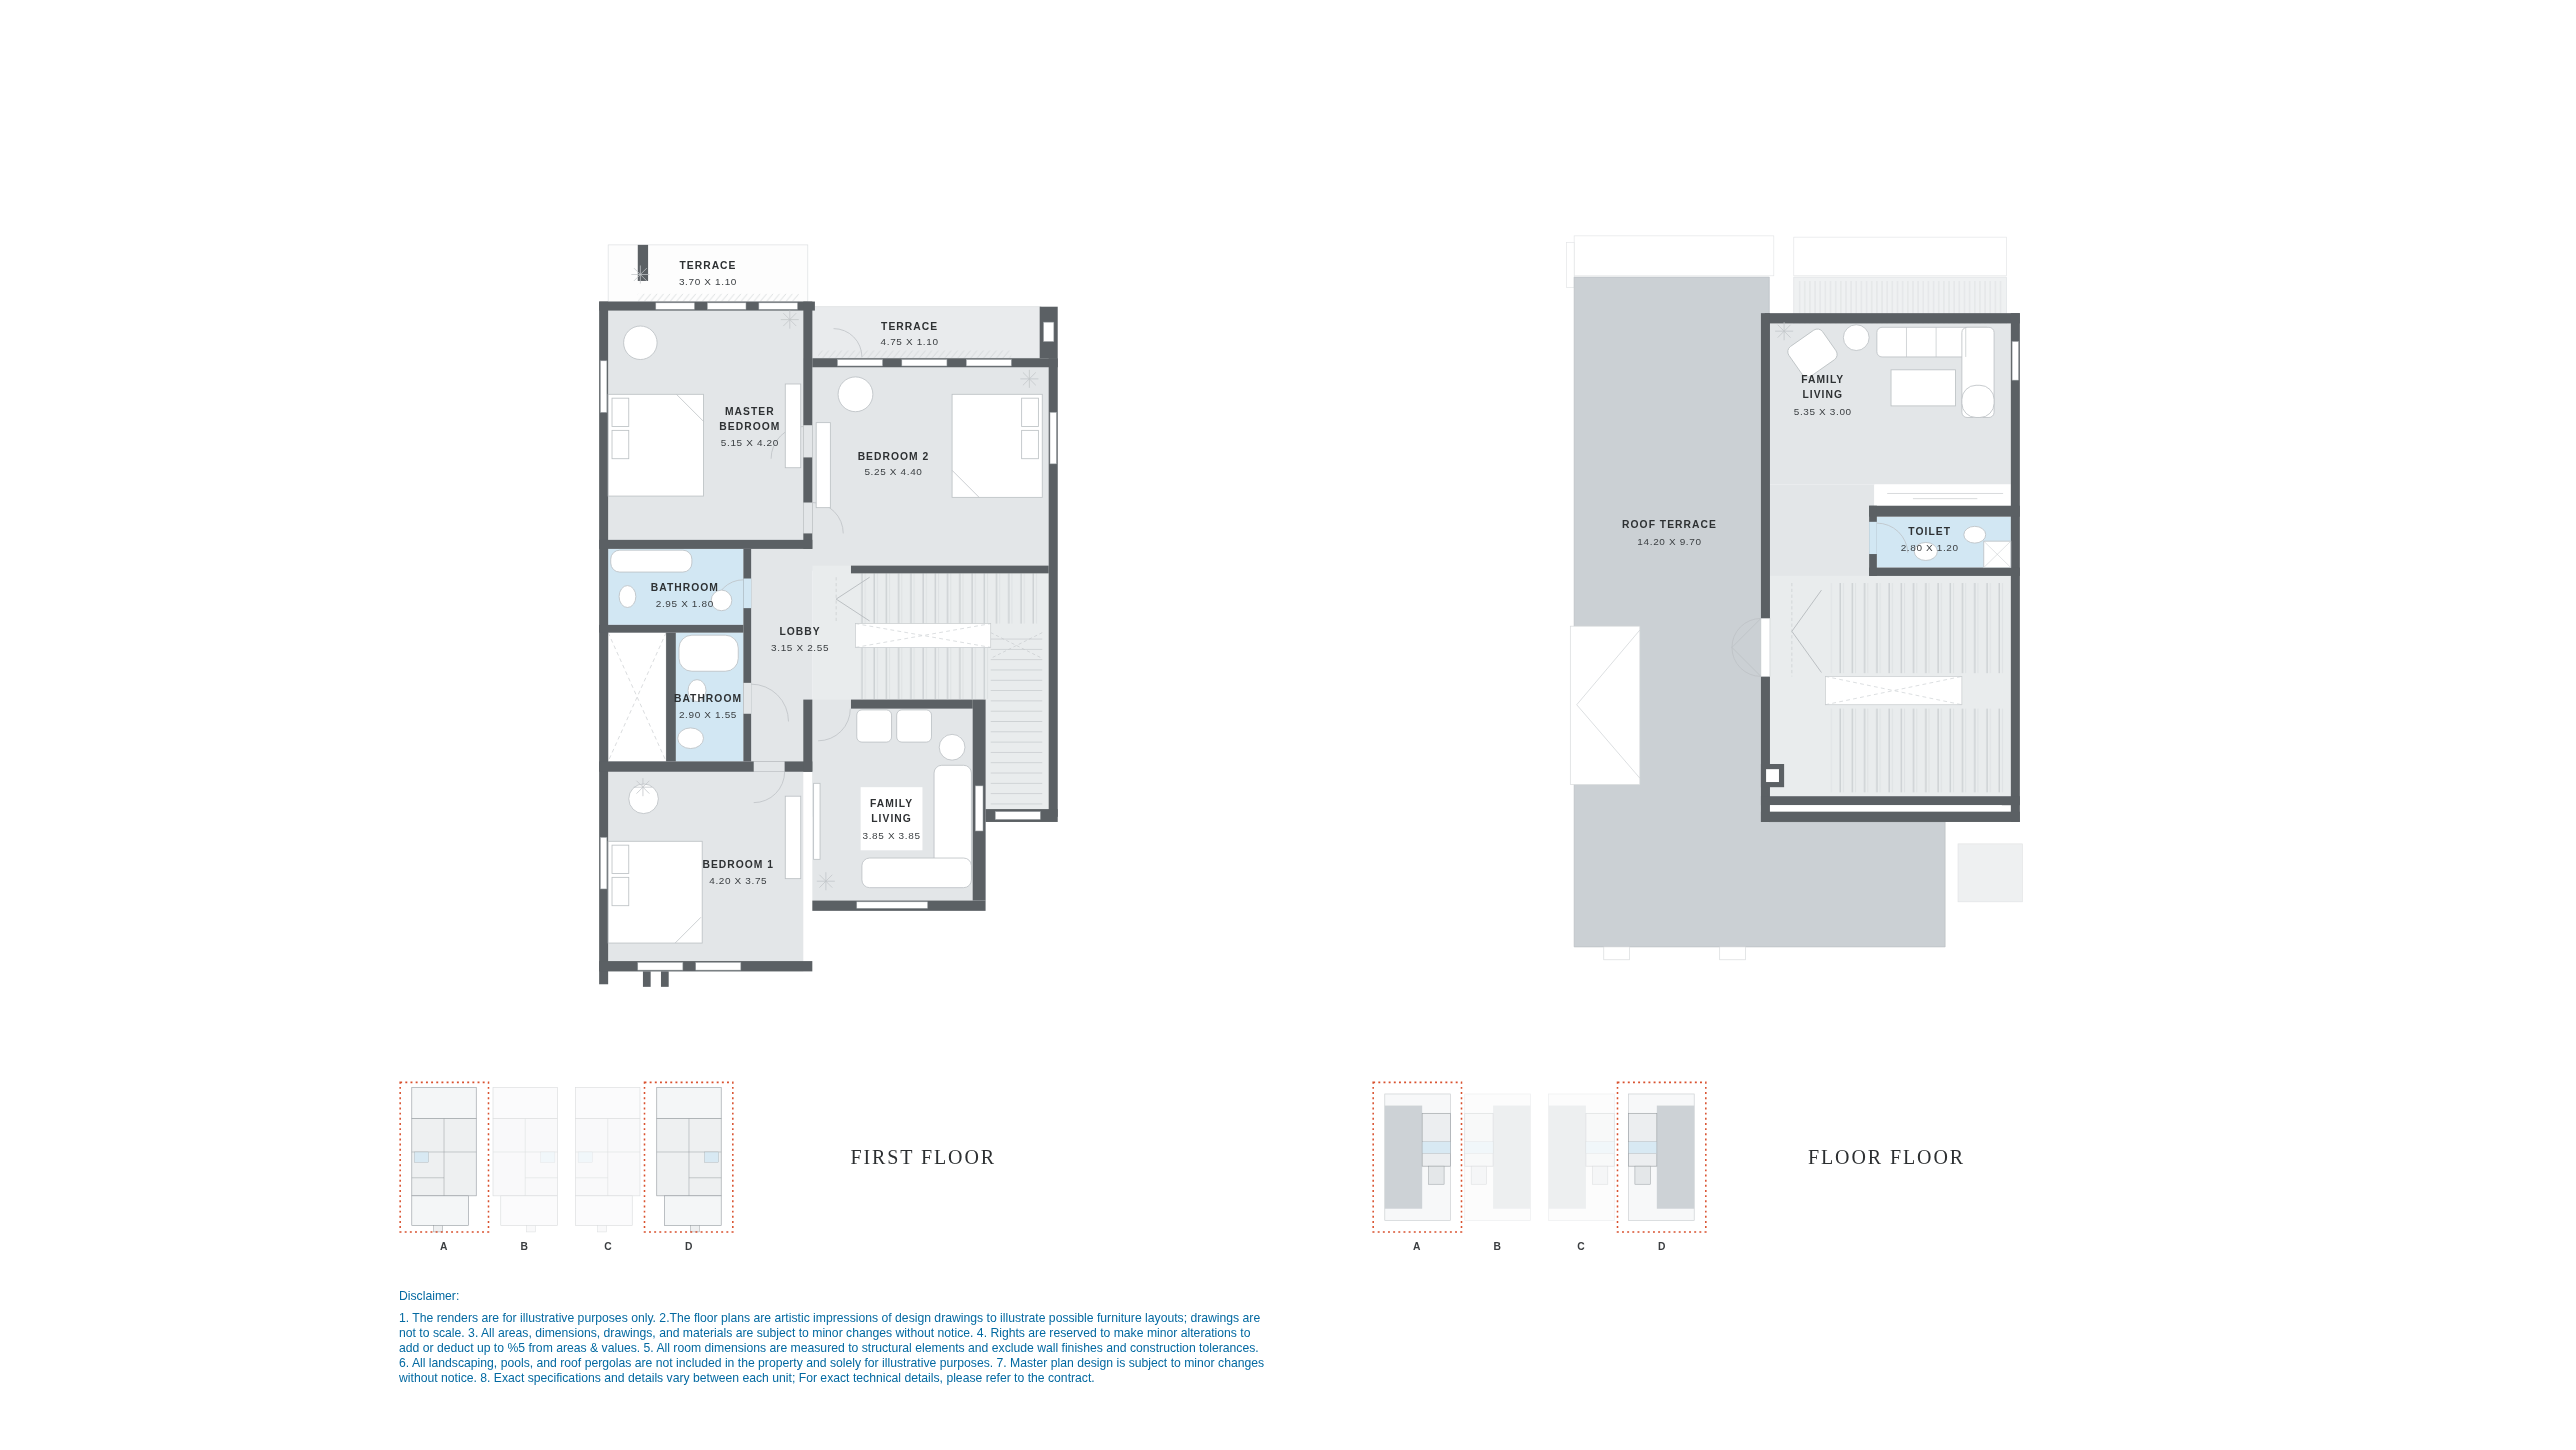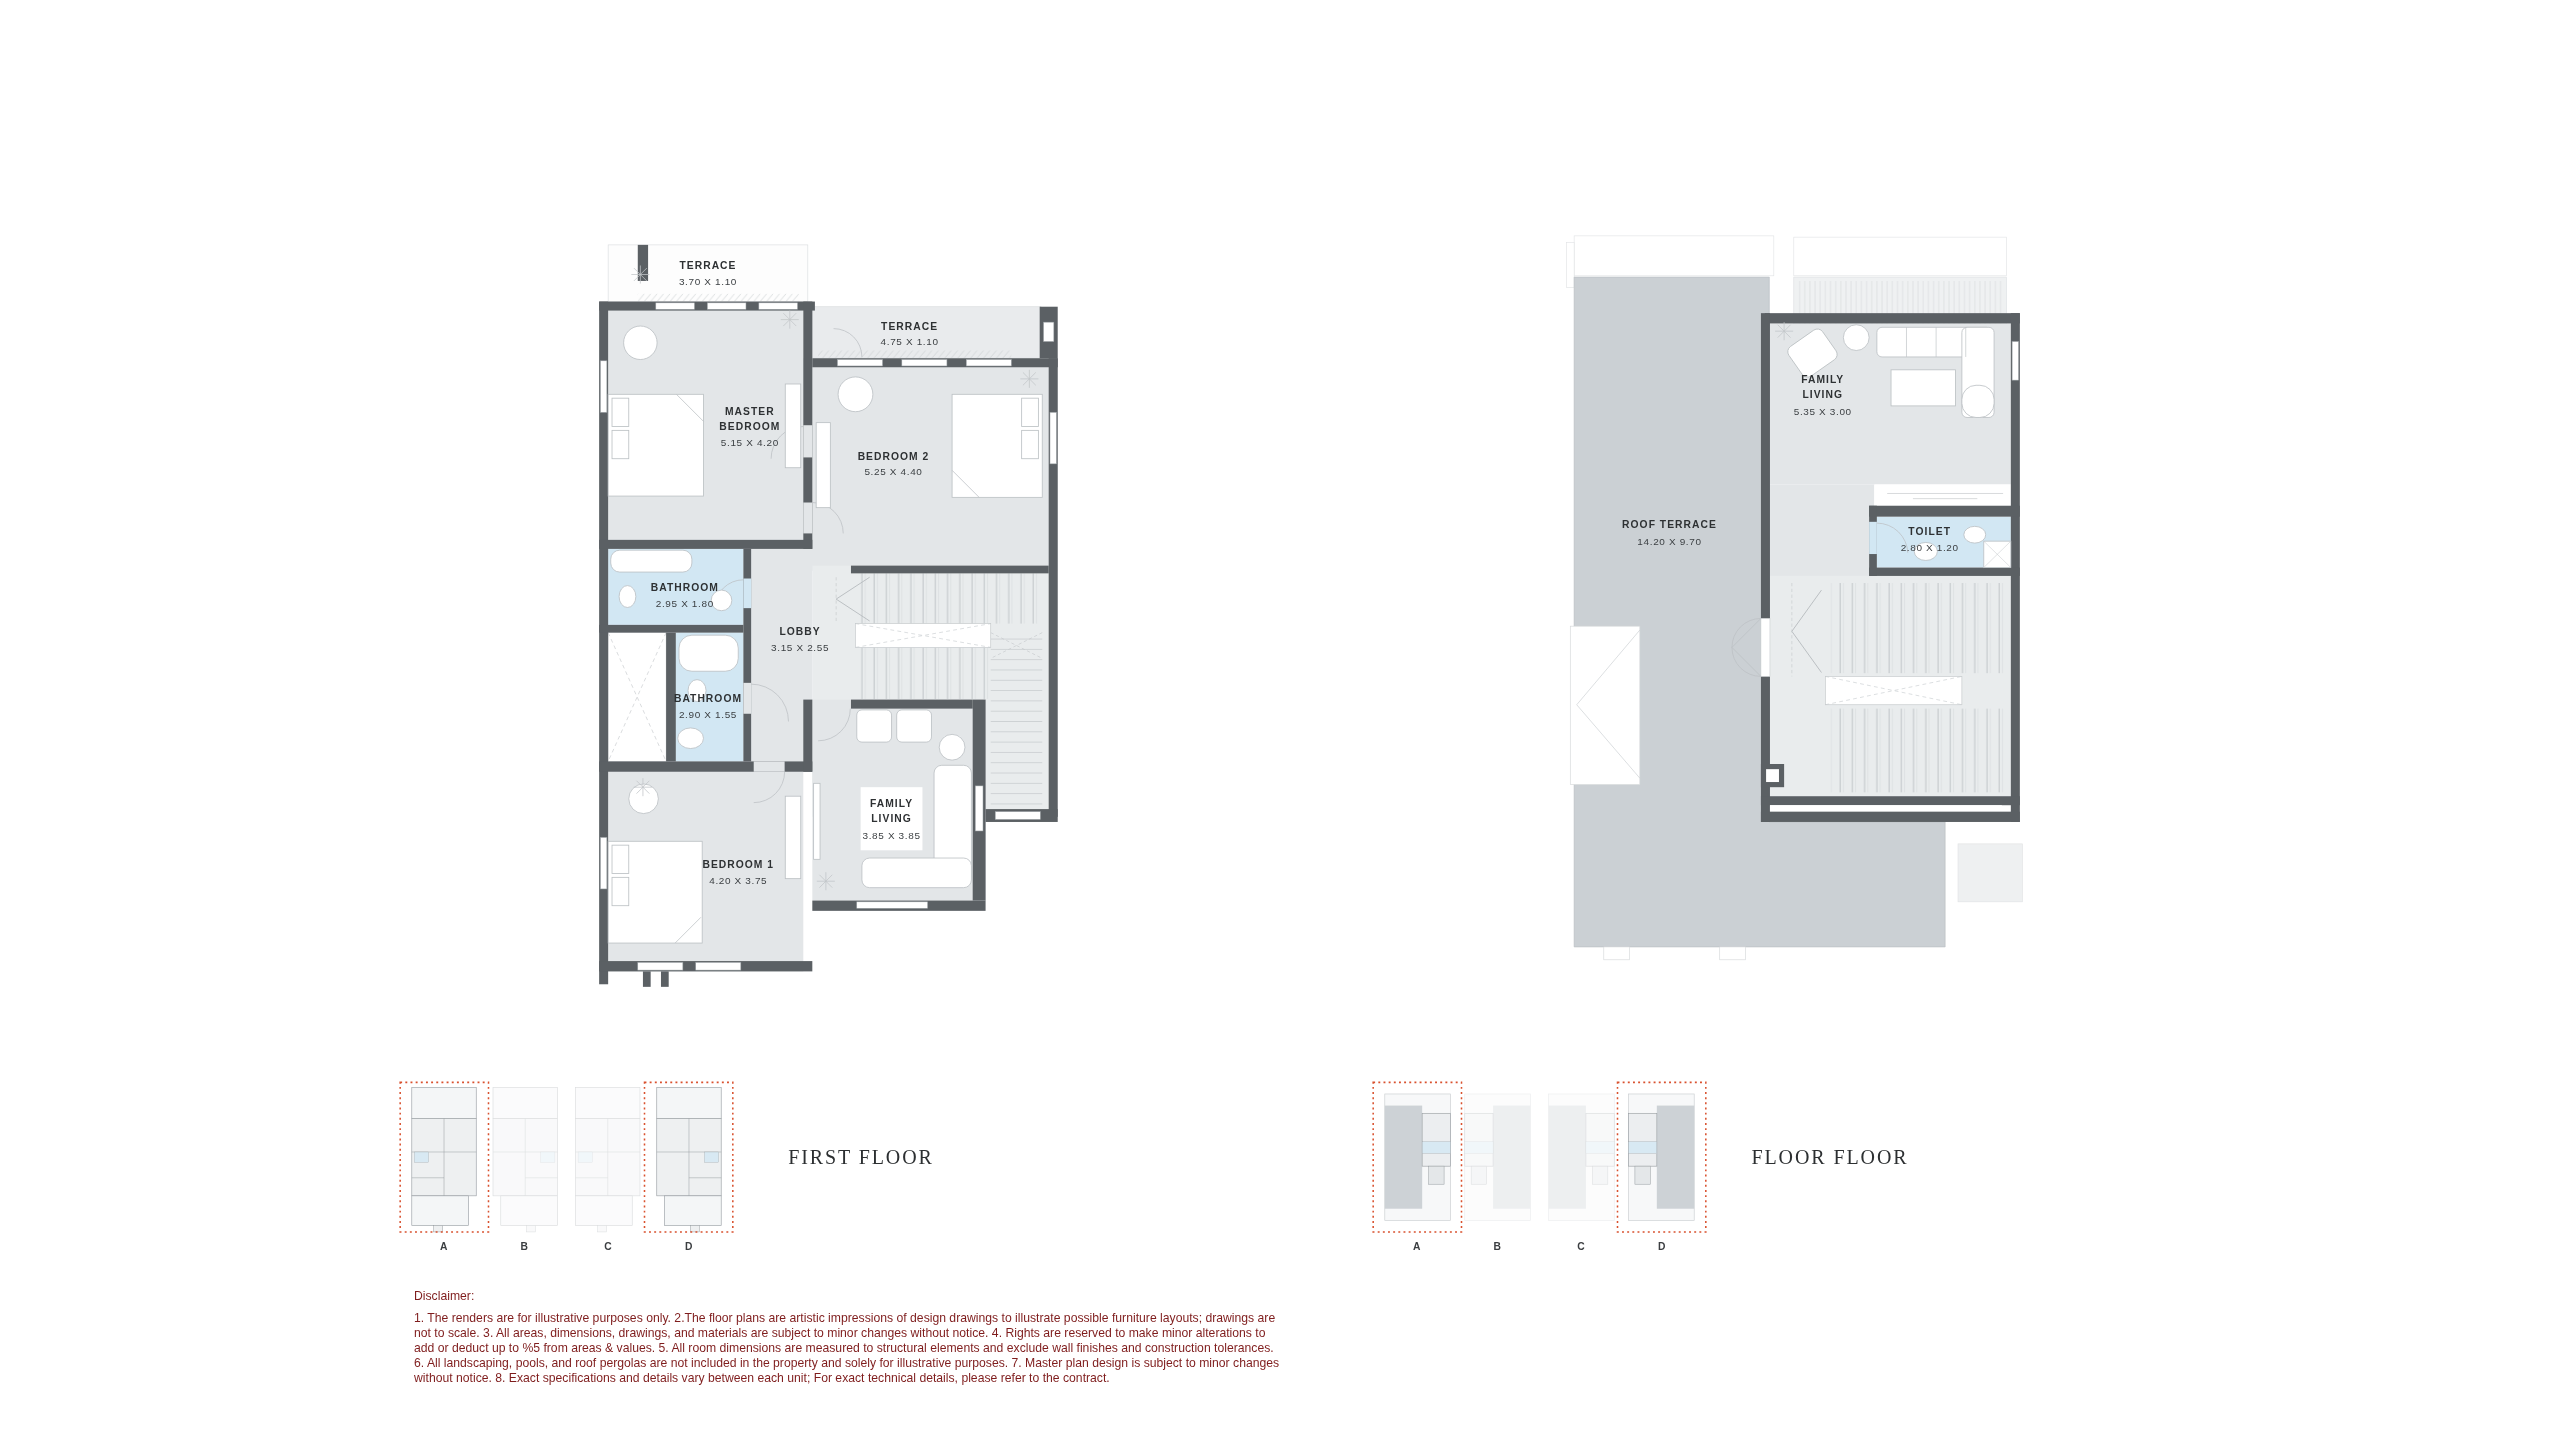--- a/index.html
+++ b/index.html
@@ -4,25 +4,25 @@
 <style>
   * { margin:0; padding:0; box-sizing:border-box; }
   html,body { background:#ffffff; }
   body { width:2576px; height:1450px; position:relative; overflow:hidden;
          font-family:"Liberation Sans", sans-serif; }
   .abs { position:absolute; }
   svg text { font-family:"Liberation Sans", sans-serif; }
   .room-name { font-weight:700; font-size:16px; fill:#2e3133; letter-spacing:1.6px; text-anchor:middle; }
   .room-dims { font-weight:400; font-size:15.5px; fill:#3d4144; letter-spacing:1px; text-anchor:middle; }
   .floor-title { font-family:"Liberation Serif", serif; font-size:20px; letter-spacing:1.9px;
-                 color:#2c2f31; text-align:center; width:270px; }
+                 color:#2c2f31; text-align:right; width:270px; }
   .kp-letter { font-weight:700; font-size:16px; fill:#3b3e41; text-anchor:middle; letter-spacing:1px; }
   .kp-faded { opacity:0.35; }
   .kp-hl { opacity:1; }
-  .disclaimer { width:866px; color:#7f1d1d; font-size:12.2px; line-height:1.24;margin-left:15px; }
+  .disclaimer { width:866px; color:#0369a1; font-size:12.2px; line-height:1.24; }
   .disclaimer p { margin-top:6.4px; }
   .wall { fill:#5b6064; }
   .win { fill:#ffffff; stroke:#9aa0a4; stroke-width:0.8; }
   .furn { fill:#ffffff; stroke:#bcc1c4; stroke-width:1.3; }
   .arc { fill:none; stroke:#bcc1c4; stroke-width:1.2; }
   .plant { stroke:#c2c6c9; stroke-width:1.2; fill:none; }
 </style>
 </head>
 <body>
 

